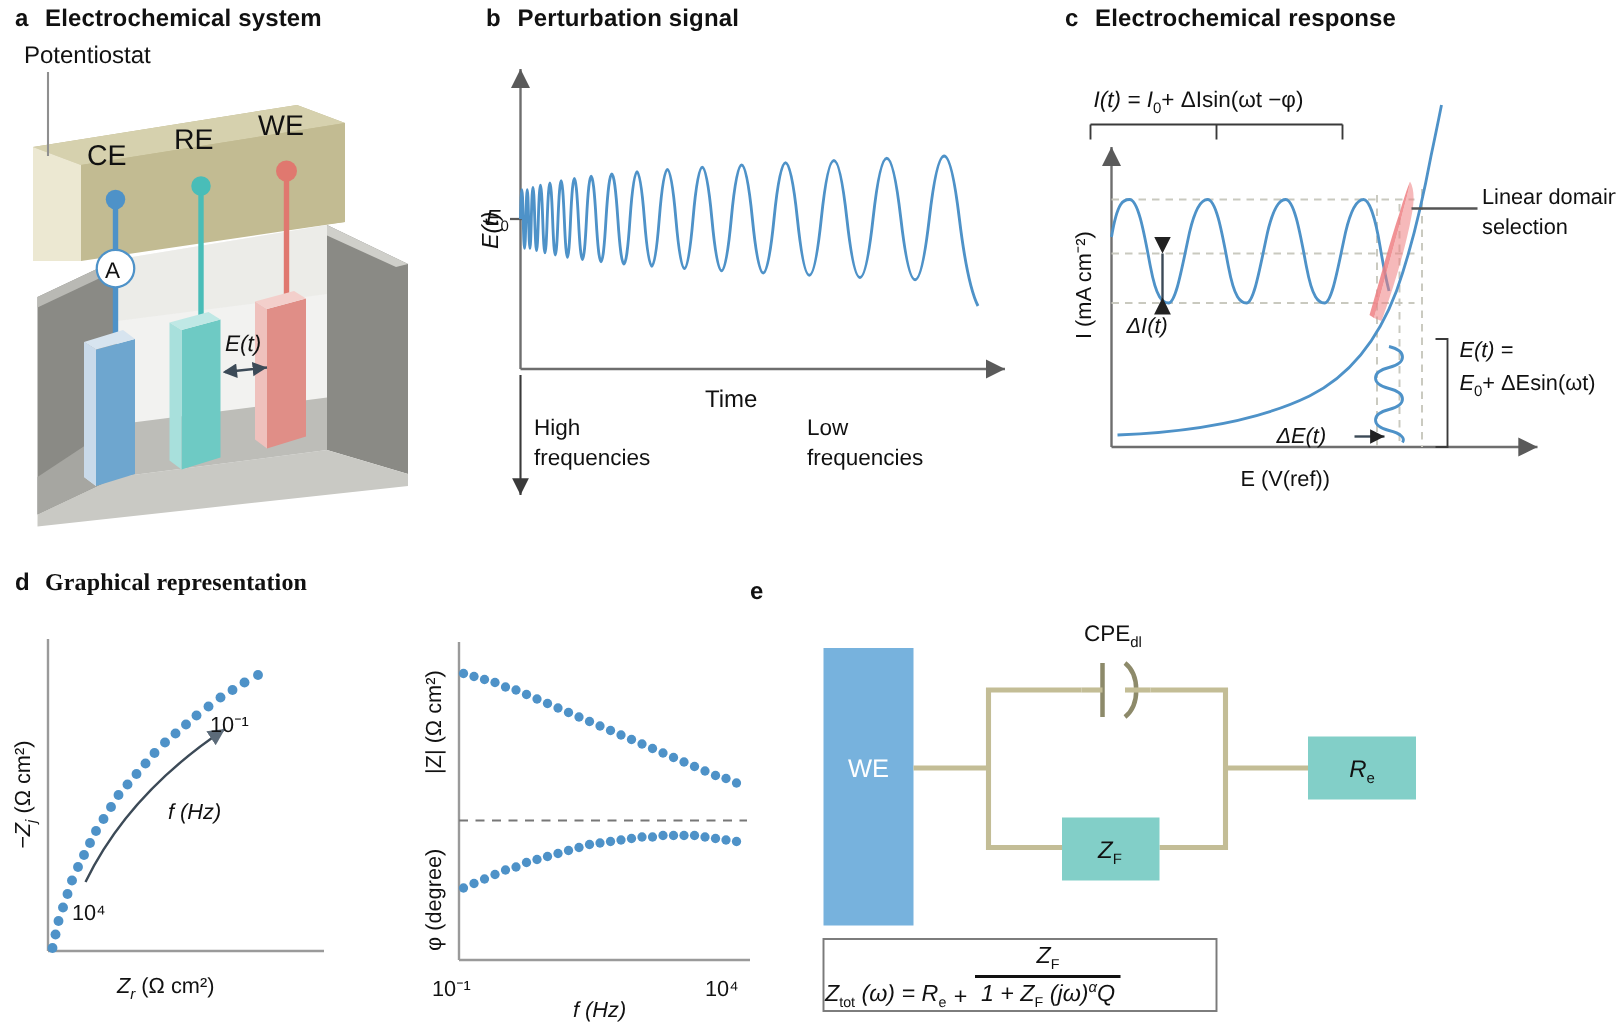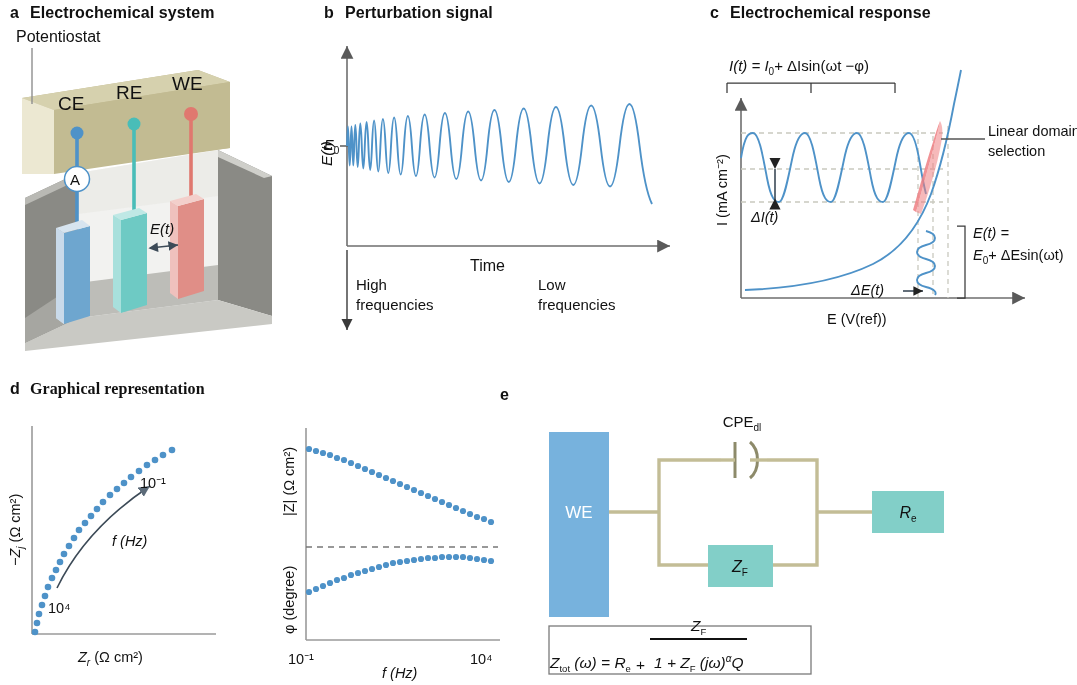--- a/index.html
+++ b/index.html
@@ -418,18 +418,18 @@
   <div style="position:absolute;left:58px;top:258px;width:240px;height:44px;display:flex;align-items:flex-end;font-size:15.5px;color:#111;">
     <span style="font-style:italic;">
       <span>Z</span><sub style="font-style:normal;font-size:9.5px;">tot</sub><span> (ω) = R</span><sub style="font-style:normal;font-size:9.5px;">e</sub>
     </span>
     <span style="margin:0 5px;"> +</span>
     <span style="display:inline-flex;flex-direction:column;align-items:center;line-height:1.05;">
       <span style="font-style:italic;padding:0 6px 1px 6px;">
         <span>Z</span><sub style="font-style:normal;font-size:9.5px;">F</sub>
       </span>
       <span style="width:100%;height:1.4px;background:#111;"></span>
-      <span style="font-style:italic;padding:2px 4px 0 4px;white-space:nowrap;margin-top:12px;">
+      <span style="font-style:italic;padding:2px 4px 0 4px;white-space:nowrap;">
         <span>1 + Z</span><sub style="font-style:normal;font-size:9.5px;">F</sub><span> (jω)</span><sup style="font-size:10px;">α</sup><span>Q</span>
       </span>
     </span>
   </div>
 </div>
 
 </body></html>

